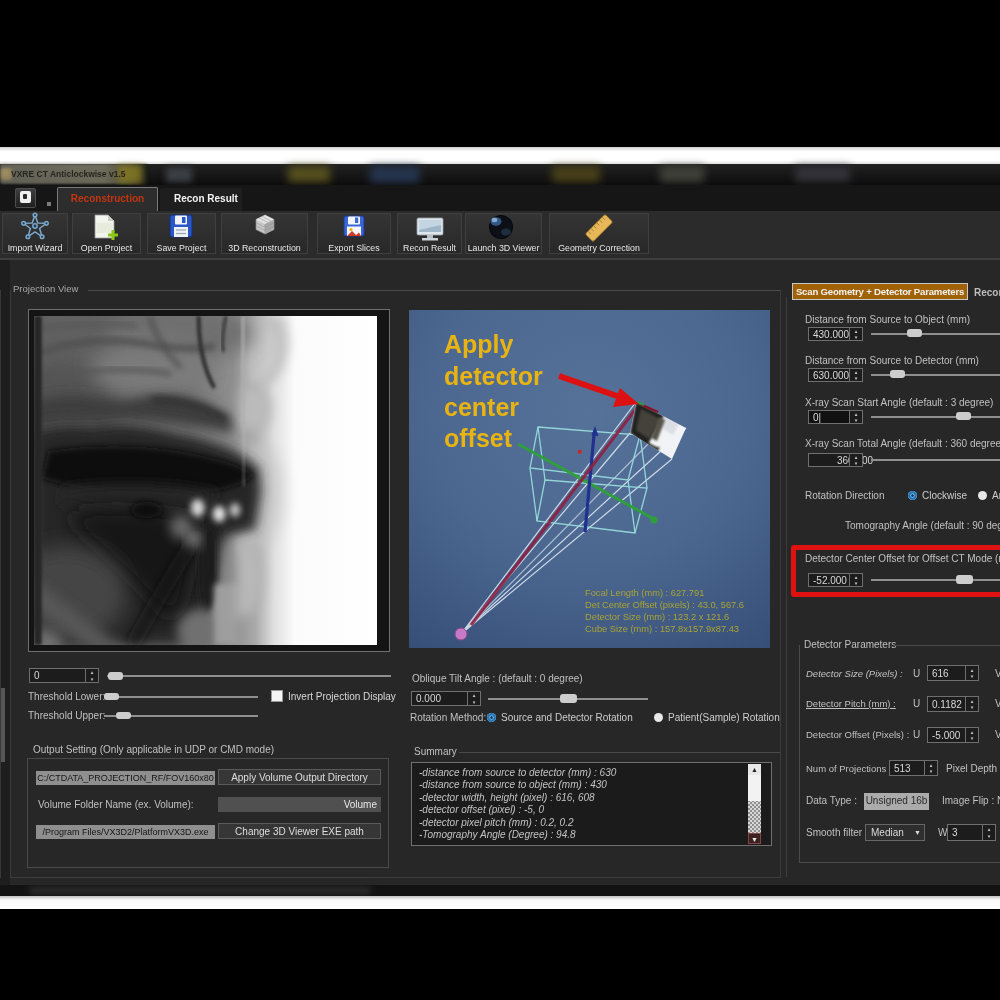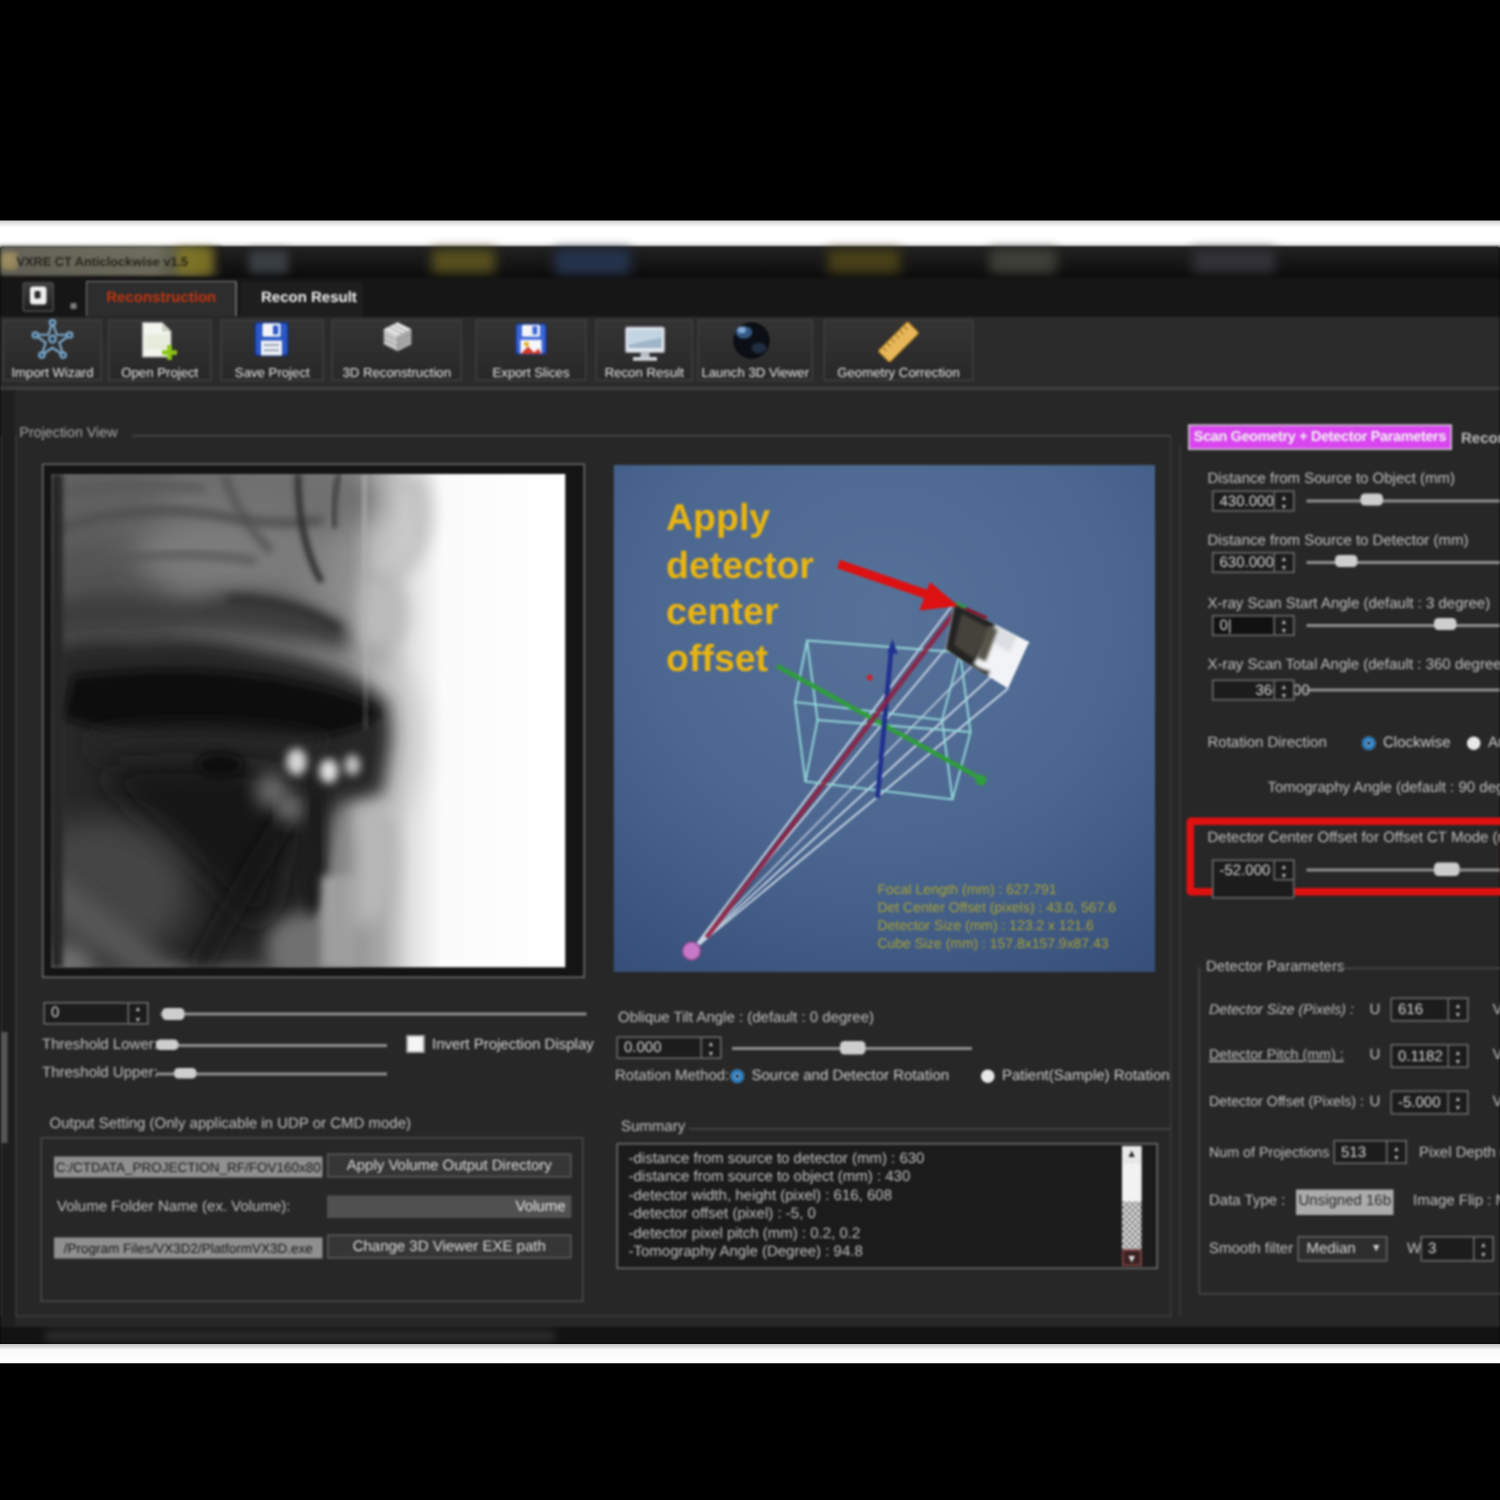--- a/index.html
+++ b/index.html
@@ -387,39 +387,39 @@
 
       <div class="abs lbl" style="left:410px;top:712px;">Rotation Method:</div>
       <div class="radio sel" style="left:487px;top:713px;"></div>
       <div class="abs lbl" style="left:501px;top:712px;color:#cdcdcd;">Source and Detector Rotation</div>
       <div class="radio" style="left:654px;top:713px;"></div>
       <div class="abs lbl" style="left:668px;top:712px;color:#cdcdcd;">Patient(Sample) Rotation</div>
 
       <div class="abs lbl" style="left:414px;top:746px;">Summary</div>
       <div class="abs" style="left:459px;top:752px;width:321px;height:1px;background:#4a4a4a;"></div>
       <div class="abs" style="left:411px;top:762px;width:361px;height:84px;background:#1b1b1b;border:1px solid #707070;"></div>
-      <div class="abs" style="left:419px;top:767px;color:#c2c2c2;font-size:10px;line-height:12.4px;white-space:pre;">-distance from source to detector (mm) : 630
+      <div class="abs" style="left:419px;top:767px;color:#c2c2c2;font-size:10px;line-height:12.4px;white-space:pre;font-style:italic;">-distance from source to detector (mm) : 630
 -distance from source to object (mm) : 430
 -detector width, height (pixel) : 616, 608
 -detector offset (pixel) : -5, 0
 -detector pixel pitch (mm) : 0.2, 0.2
 -Tomography Angle (Degree) : 94.8</div>
 
       <div class="abs" style="left:748px;top:764px;width:13px;height:80px;
            background:repeating-conic-gradient(#d8d8d8 0% 25%, #8f8f8f 0% 50%) 0 0/4px 4px;"></div>
       <div class="abs" style="left:748px;top:764px;width:13px;height:11px;background:#e8e8e8;
            color:#222;font-size:7px;line-height:11px;text-align:center;">▲</div>
       <div class="abs" style="left:748px;top:775px;width:13px;height:26px;background:#f2f2f2;"></div>
       <div class="abs" style="left:748px;top:833px;width:13px;height:11px;background:#3a2222;
            color:#e8e8e8;font-size:7px;line-height:11px;text-align:center;border:1px solid #884444;">▼</div>
     </div>
 
     <div id="rightpanel">
       <div class="abs" style="left:786px;top:297px;width:1px;height:580px;background:#3c3c3c;"></div>
-      <div class="abs" style="left:792px;top:283px;width:176px;height:17px;background:#d946ef;
+      <div class="abs" style="left:792px;top:283px;width:176px;height:17px;background:#a16207;
            border:1px solid #c8c8c8;color:#f2f2f2;font-size:9.6px;font-weight:bold;white-space:nowrap;
            text-align:center;line-height:15px;letter-spacing:-0.2px;">Scan Geometry + Detector Parameters</div>
       <div class="abs lbl" style="left:974px;top:287px;color:#bdbdbd;font-weight:bold;">Recon</div>
 
       <div class="abs lbl" style="left:805px;top:314px;">Distance from Source to Object (mm)</div>
       <div class="abs spin" style="left:808px;top:327px;width:55px;height:14px;line-height:13px;">430.000</div>
       <div class="abs spinbtn" style="left:849px;top:327px;width:14px;height:14px;">
           <div class="arrowud" style="top:1px;">▲</div>
           <div class="arrowud" style="top:7px;">▼</div>
         </div>
@@ -455,21 +455,21 @@
       <div class="abs lbl" style="left:805px;top:490px;">Rotation Direction</div>
       <div class="radio sel" style="left:908px;top:491px;"></div>
       <div class="abs lbl" style="left:922px;top:490px;color:#cdcdcd;">Clockwise</div>
       <div class="radio" style="left:978px;top:491px;"></div>
       <div class="abs lbl" style="left:992px;top:490px;color:#cdcdcd;">Anticlockwise</div>
 
       <div class="abs lbl" style="left:805px;top:520px;margin-left:40px;">Tomography Angle (default : 90 degree)</div>
 
       <div class="abs" style="left:791px;top:545px;width:215px;height:52px;border:5px solid #e01111;border-radius:3px;"></div>
       <div class="abs lbl" style="left:805px;top:553px;">Detector Center Offset for Offset CT Mode (m</div>
-      <div class="abs spin" style="left:808px;top:573px;width:55px;height:26px;line-height:13px;">-52.000</div>
+      <div class="abs spin" style="left:808px;top:573px;width:55px;height:14px;line-height:13px;">-52.000</div>
       <div class="abs spinbtn" style="left:849px;top:573px;width:14px;height:14px;">
           <div class="arrowud" style="top:1px;">▲</div>
           <div class="arrowud" style="top:7px;">▼</div>
         </div>
       <div class="sline" style="left:871px;top:579px;width:129px;"></div>
       <div class="sthumb" style="left:956px;top:575px;width:17px;height:9px;"></div>
 
       <div class="abs lbl" style="left:804px;top:639px;">Detector Parameters</div>
       <div class="abs" style="left:893px;top:645px;width:110px;height:1px;background:#4a4a4a;"></div>
       <div class="abs" style="left:799px;top:645px;width:1px;height:217px;background:#4a4a4a;"></div>

